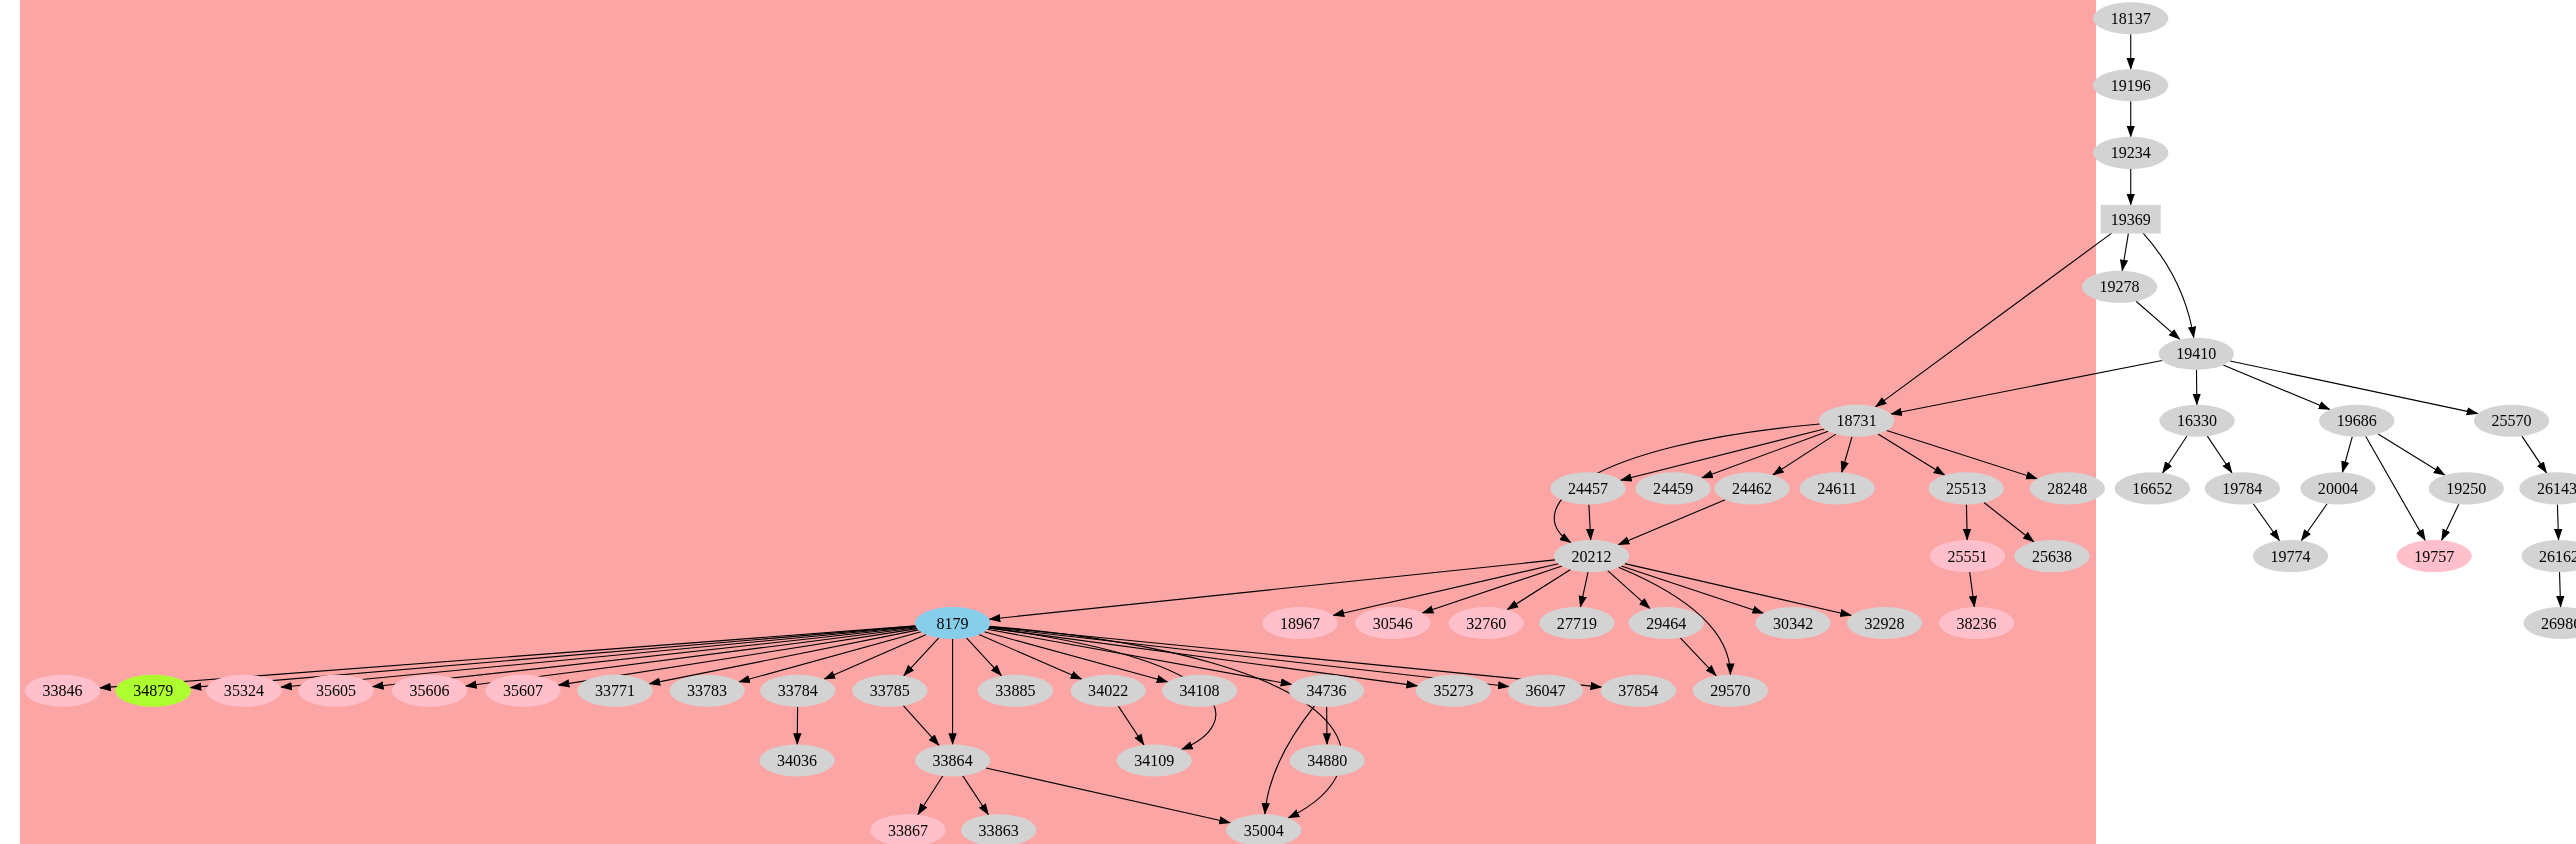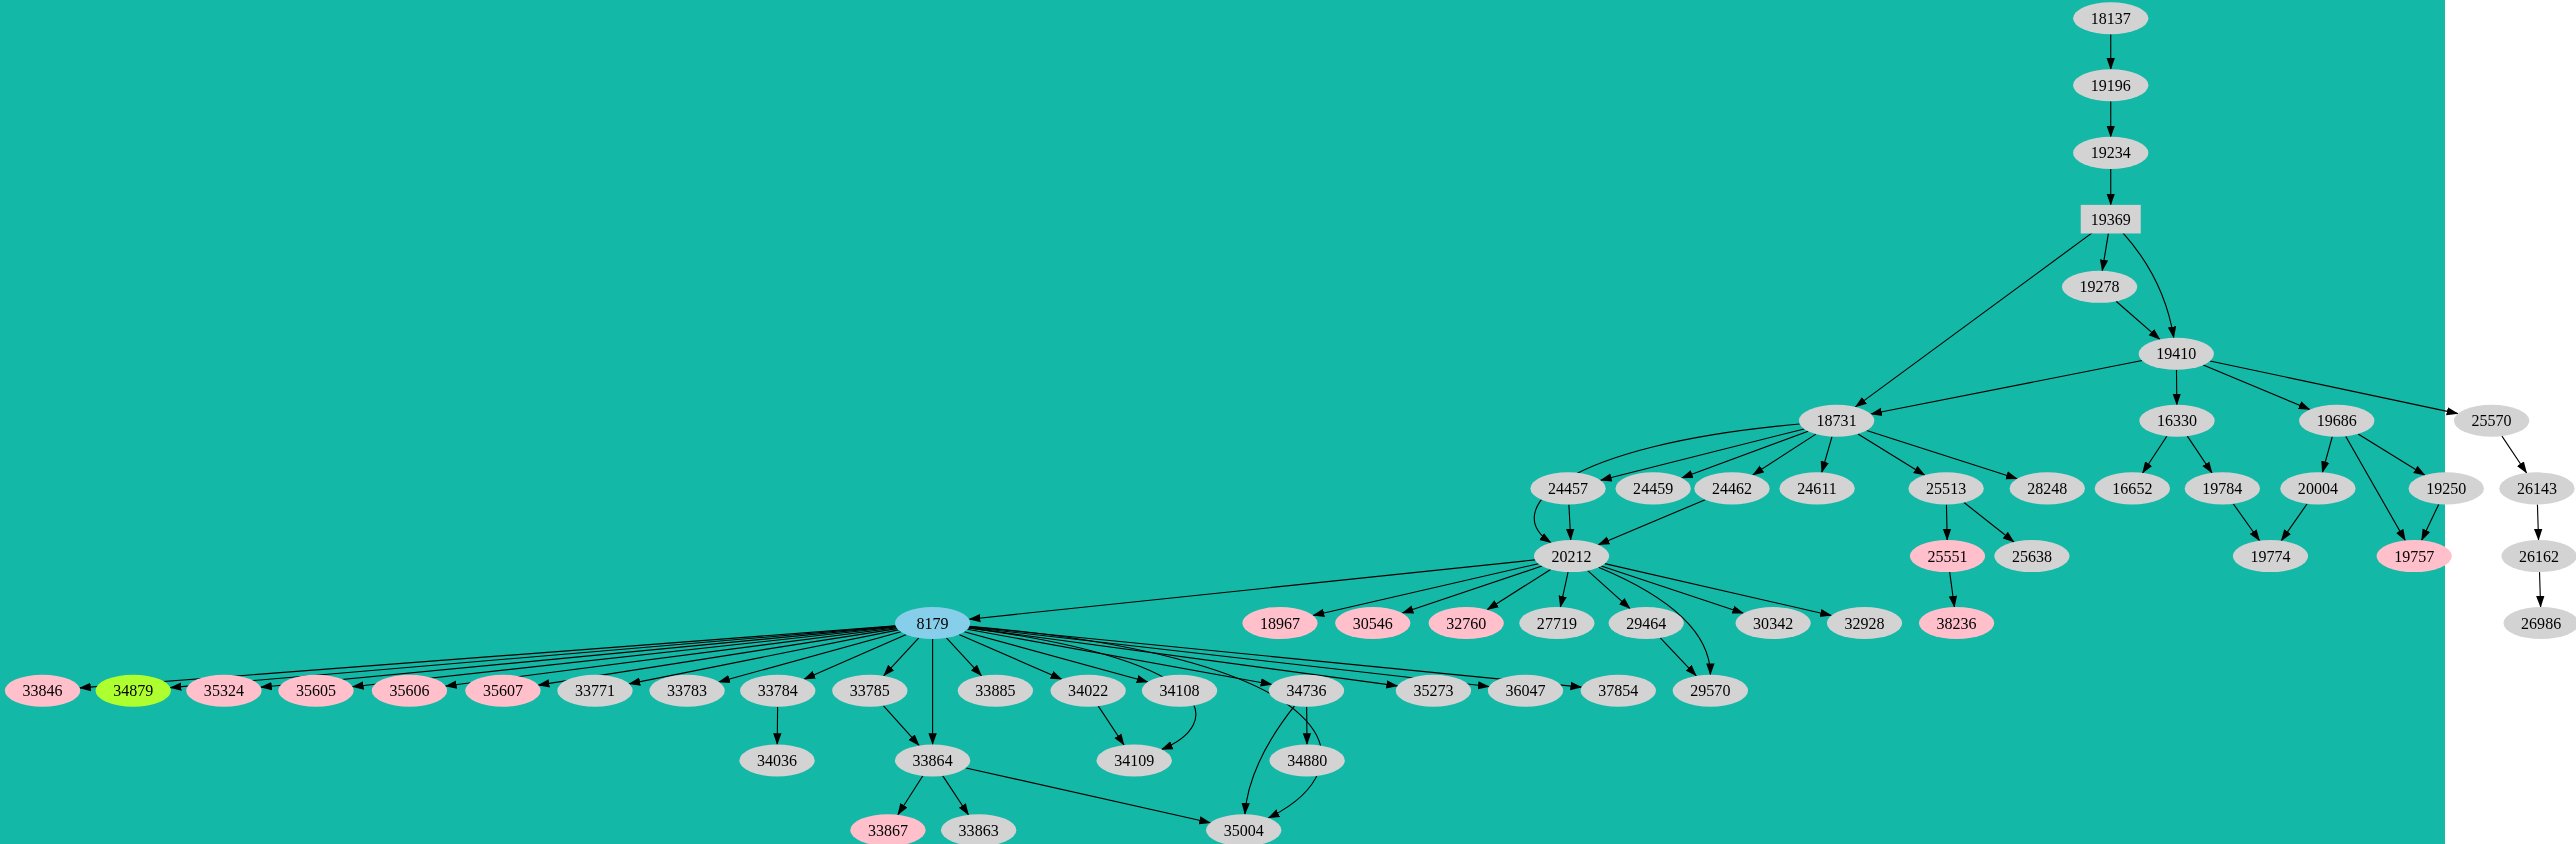--- a/index.html
+++ b/index.html
@@ -1,16 +1,16 @@
 <!DOCTYPE html>
 <html style="font-size:11px"><head>
 <meta charset="utf-8">
 <style>
   html, body { margin: 0; padding: 0; background: #ffffff; }
-  .canvas-wrap { width: 2445px; height: 845px; position: relative; background: #14b8a6; }
+  .canvas-wrap { width: 2076px; height: 845px; position: relative; background: #fca5a5; margin-left: 20px; }
   svg { display: block; }
   text.node-label {
     font-family: "Liberation Serif", "DejaVu Serif", serif;
     font-size: 23px;
     fill: #000000;
     text-anchor: middle;
   }
 </style>
 </head>
 <body>

